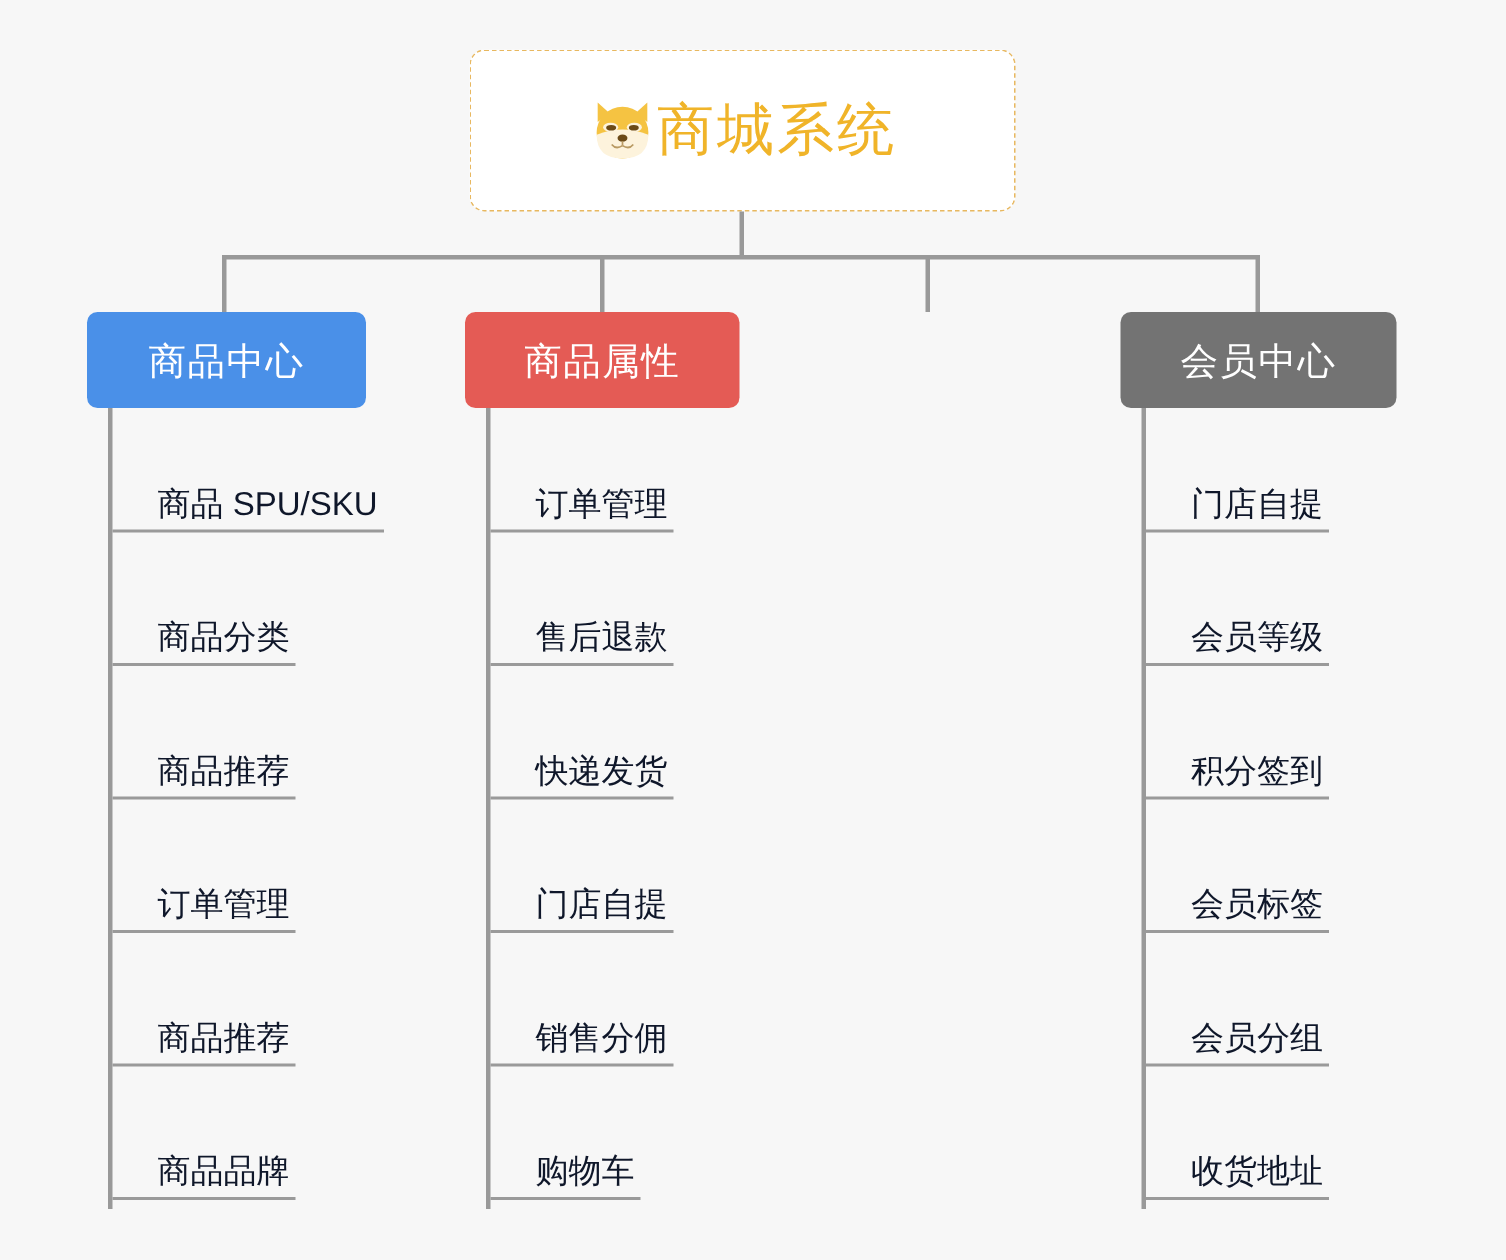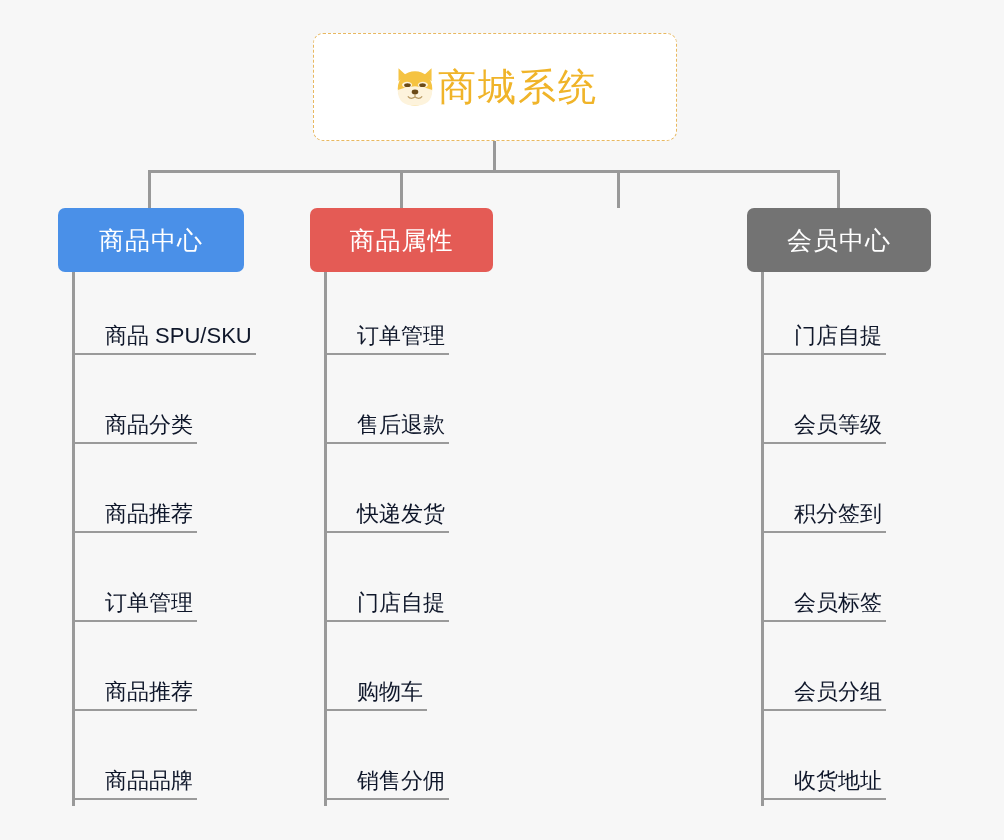--- a/index.html
+++ b/index.html
@@ -203,24 +203,24 @@
       <div class="item">
           <span class="item-label">售后退款</span>
         </div>
       <div class="item">
           <span class="item-label">快递发货</span>
         </div>
       <div class="item">
           <span class="item-label">门店自提</span>
         </div>
       <div class="item">
+          <span class="item-label">销售分佣</span>
+        </div>
+      <div class="item">
           <span class="item-label">购物车</span>
-        </div>
-      <div class="item">
-          <span class="item-label">销售分佣</span>
         </div>
     </div>
   </div>
 
 
   <div class="column col-4">
     <div class="cat-header c-green">
       <span>会员中心</span>
     </div>
     <div class="items">

